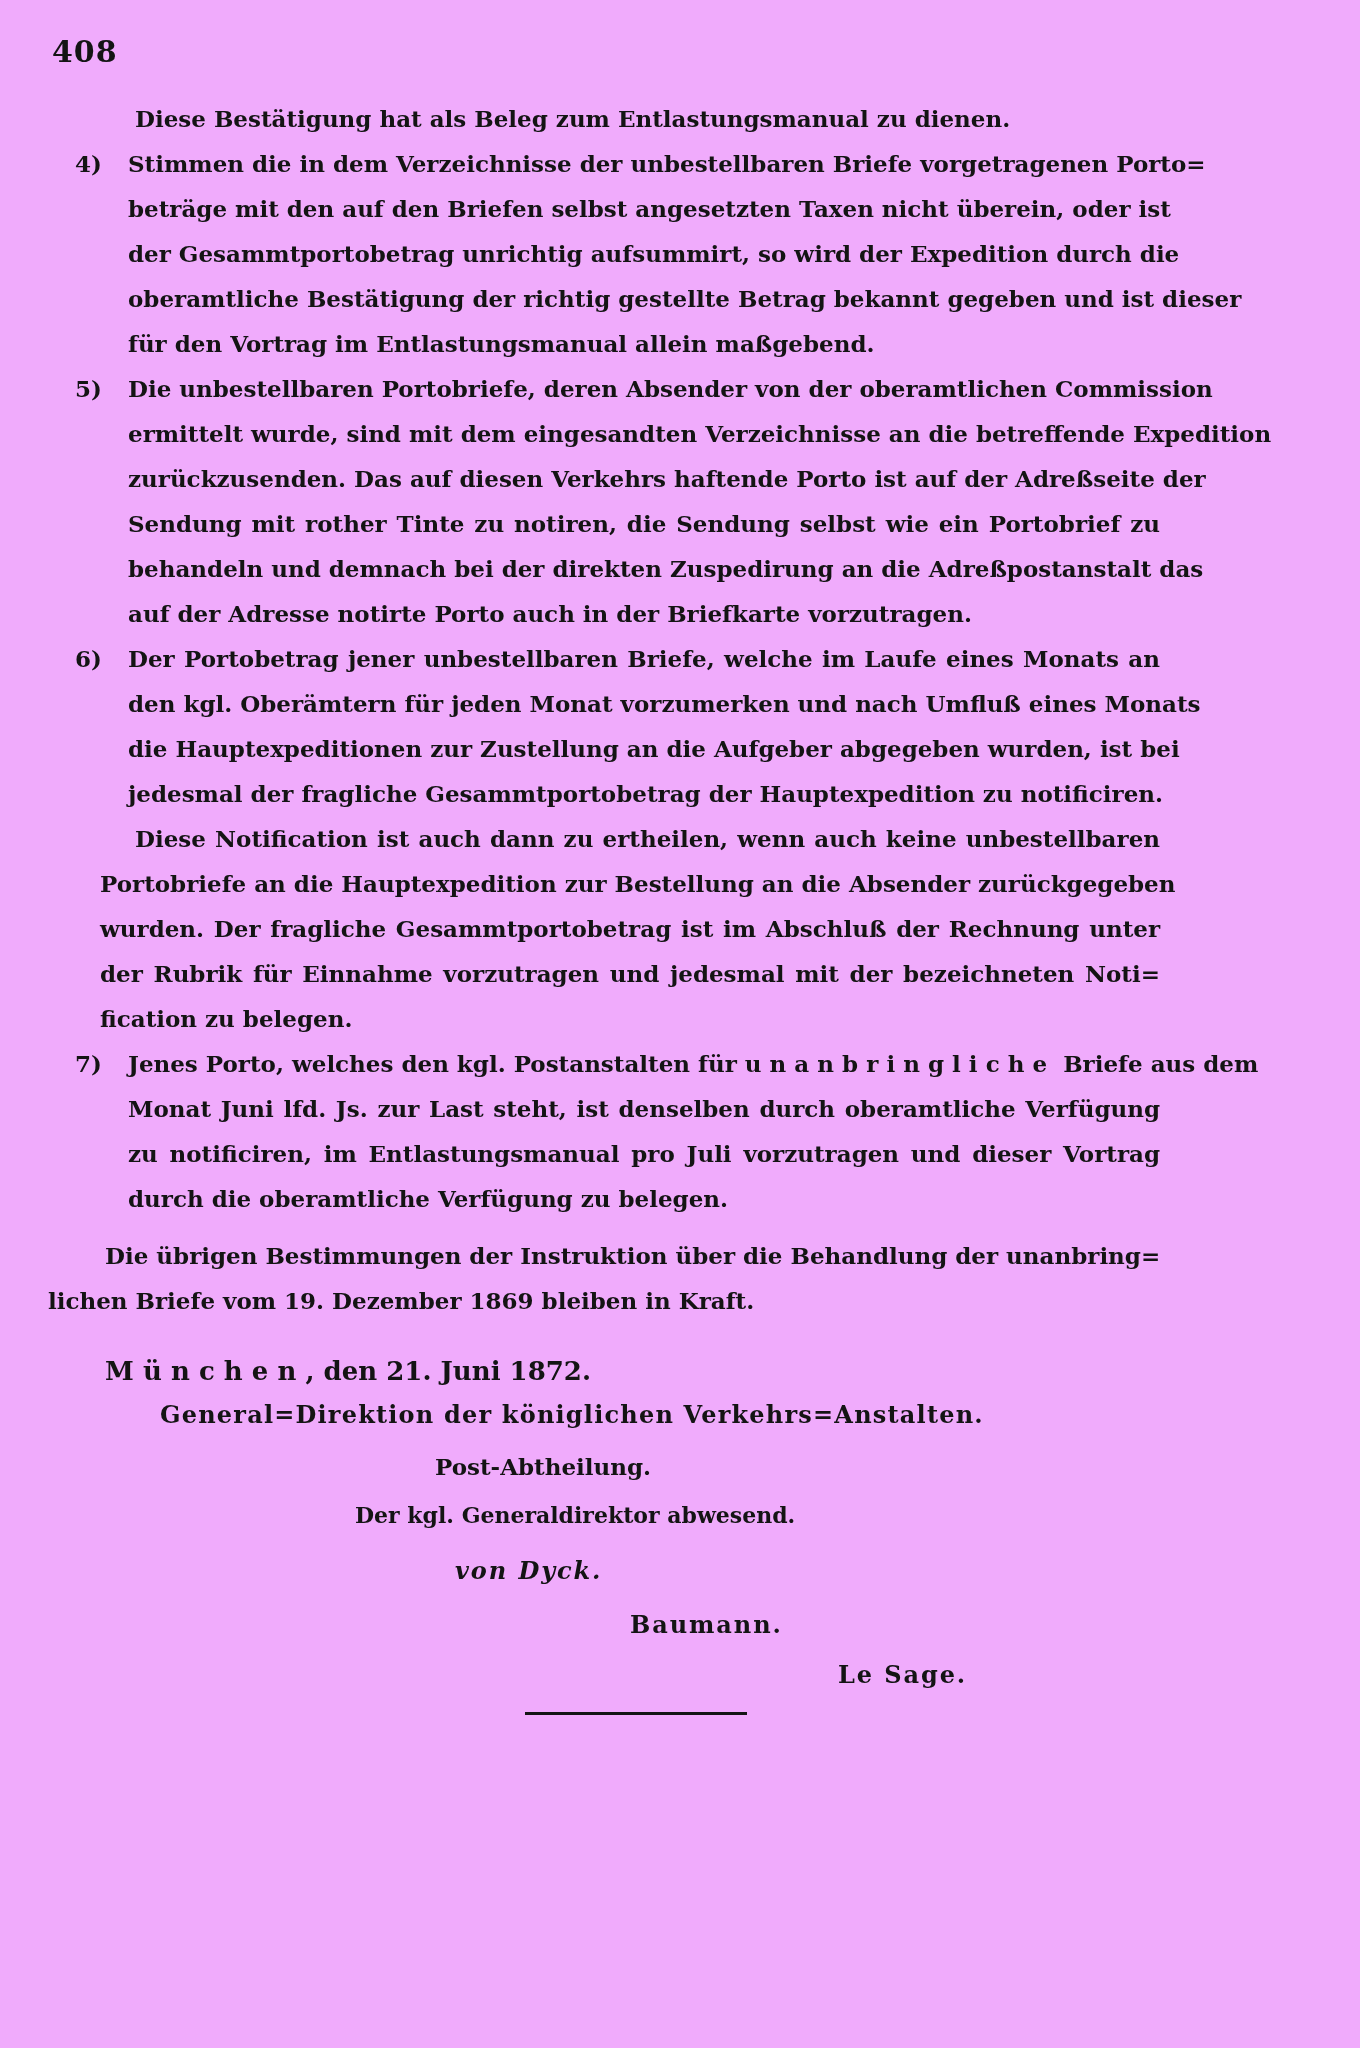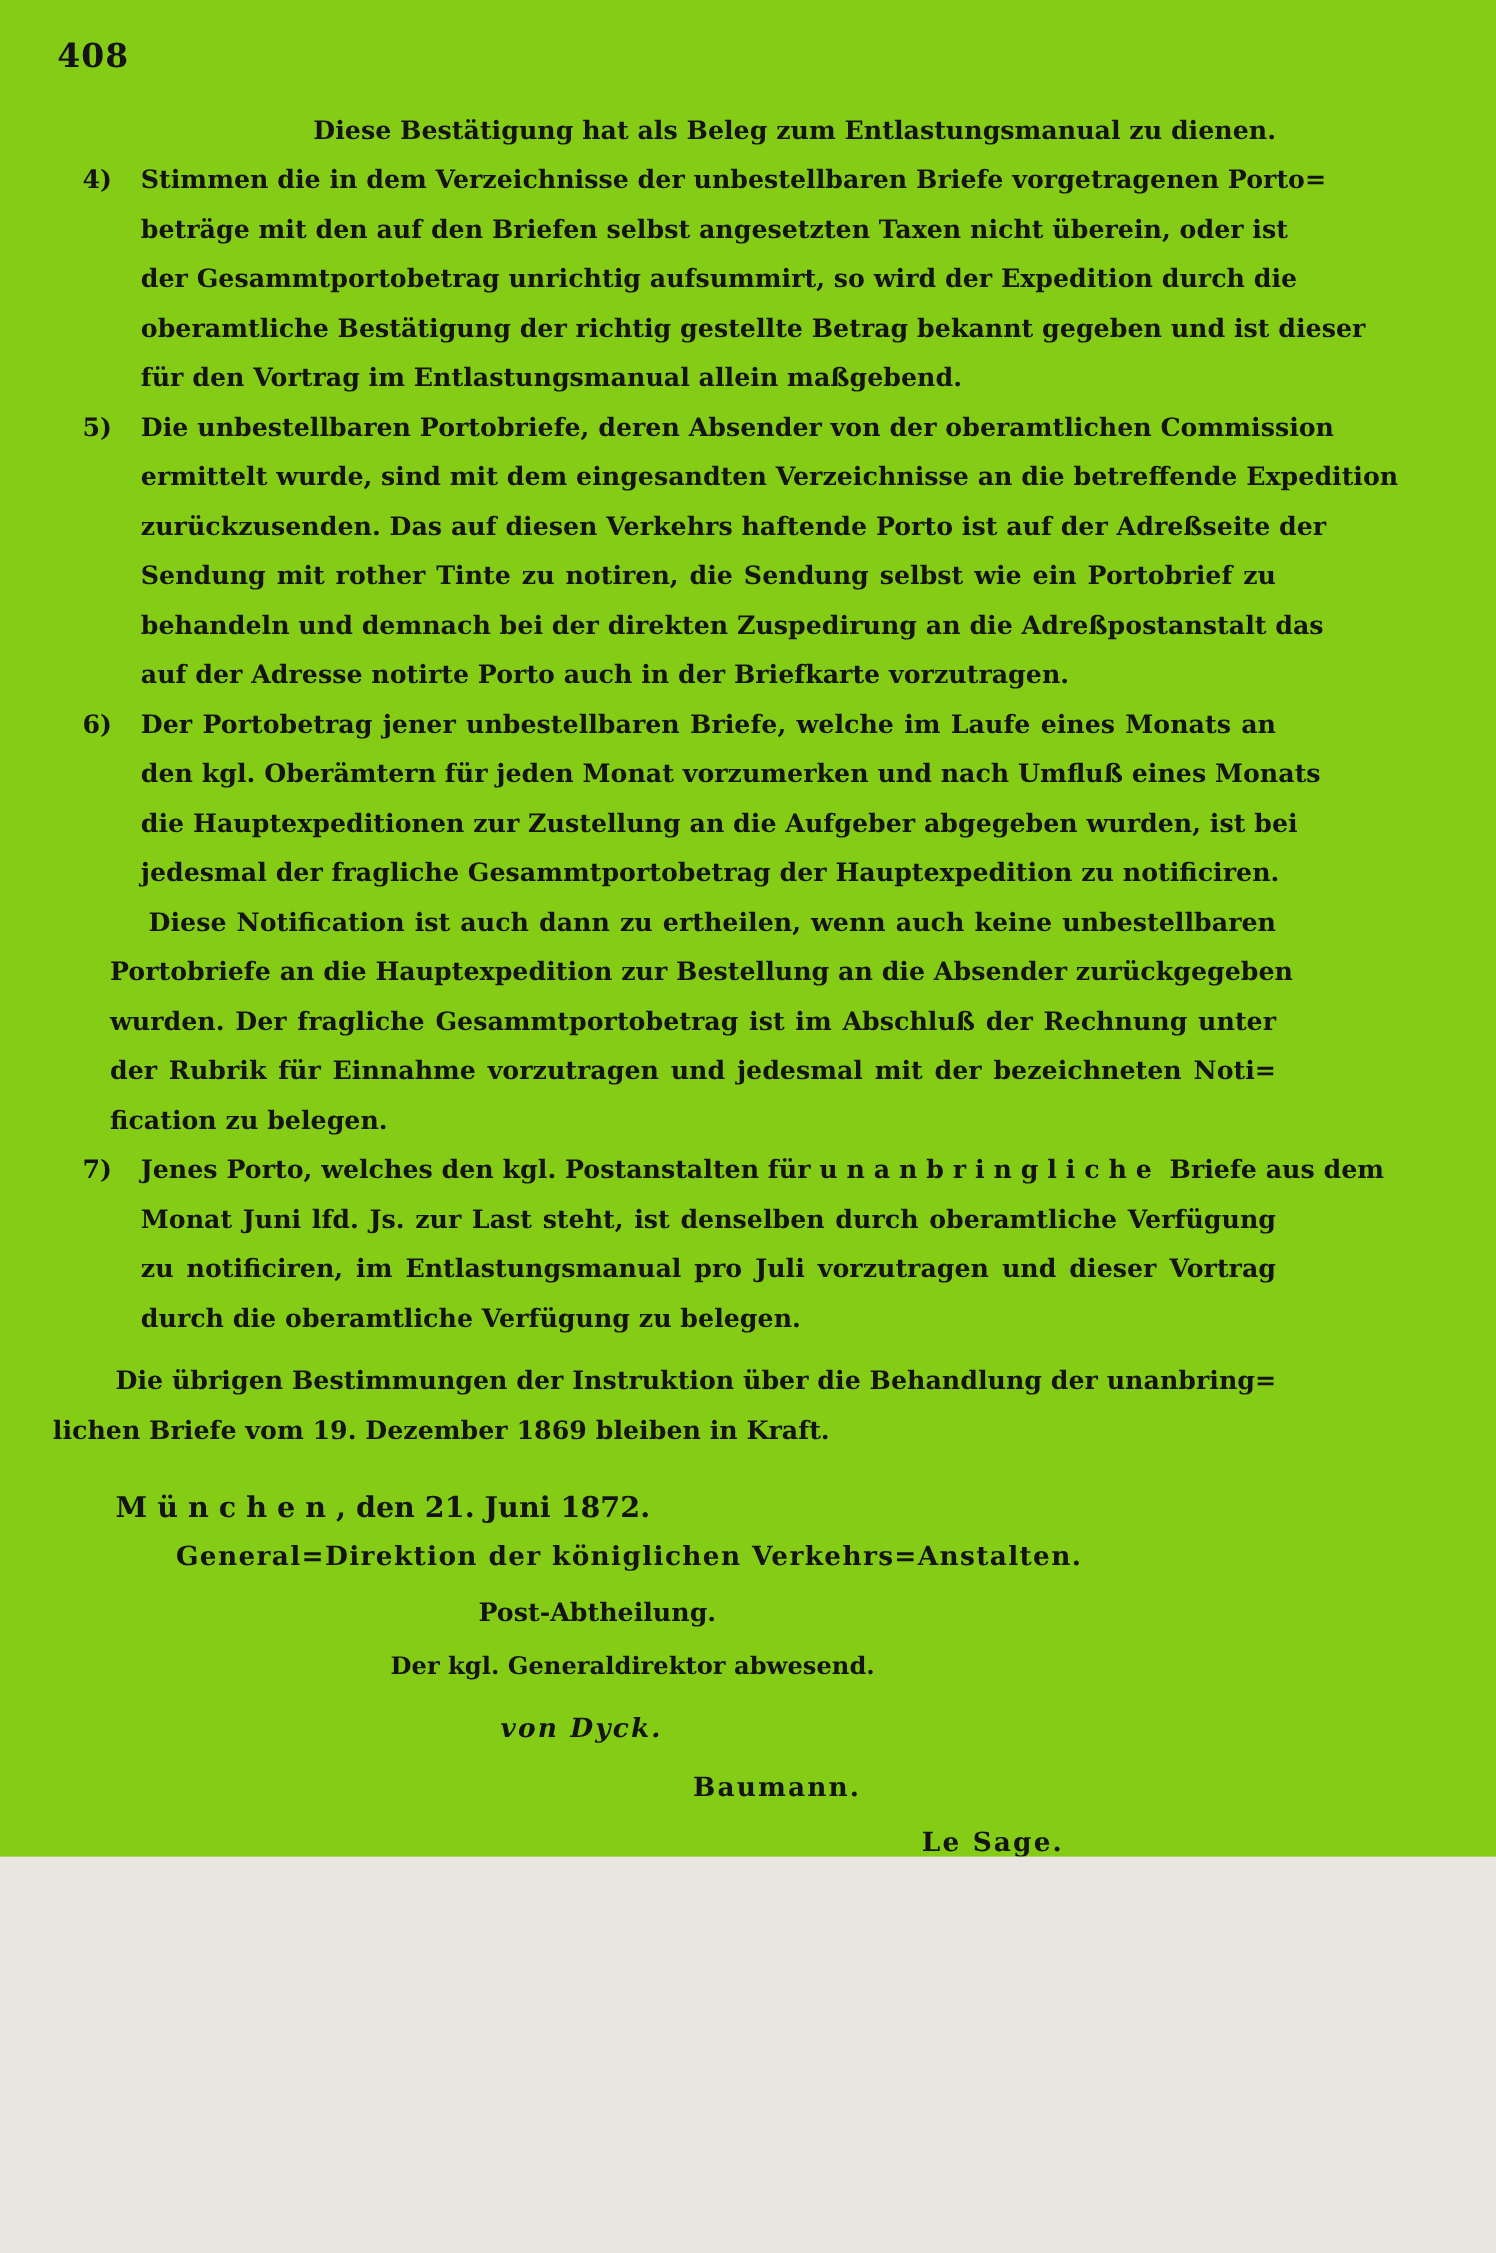--- a/index.html
+++ b/index.html
@@ -3,23 +3,23 @@
 <meta charset="utf-8">
 <style>
   html, body {
     margin: 0;
     padding: 0;
     background: #e8e6e1;
   }
   .page {
     position: relative;
     width: 1360px;
-    height: 1688px;
+    height: 2048px;
     margin: 0 auto;
-    background: #84cc16;
+    background: #f0abfc;
     color: #141414;
     font-family: "DejaVu Serif", serif;
     font-weight: 700;
     overflow: hidden;
   }
   .pagenum {
     position: absolute;
     left: 52px;
     top: 34px;
     font-size: 30px;
@@ -34,21 +34,21 @@
   .line {
     font-size: 23px;
     line-height: 45px;
     white-space: nowrap;
   }
   .just {
     text-align: justify;
     text-align-last: justify;
     text-justify: inter-word;
   }
-  .ind60 { text-indent: 60px; text-align: right; }
+  .ind60 { text-indent: 60px; }
   .ind35 { text-indent: 35px; }
   .ind57 { text-indent: 57px; }
   .item { position: relative; padding-left: 53px; }
   .num {
     position: absolute;
     left: 0;
     top: 0;
     font-size: 23px;
     line-height: 45px;
   }

